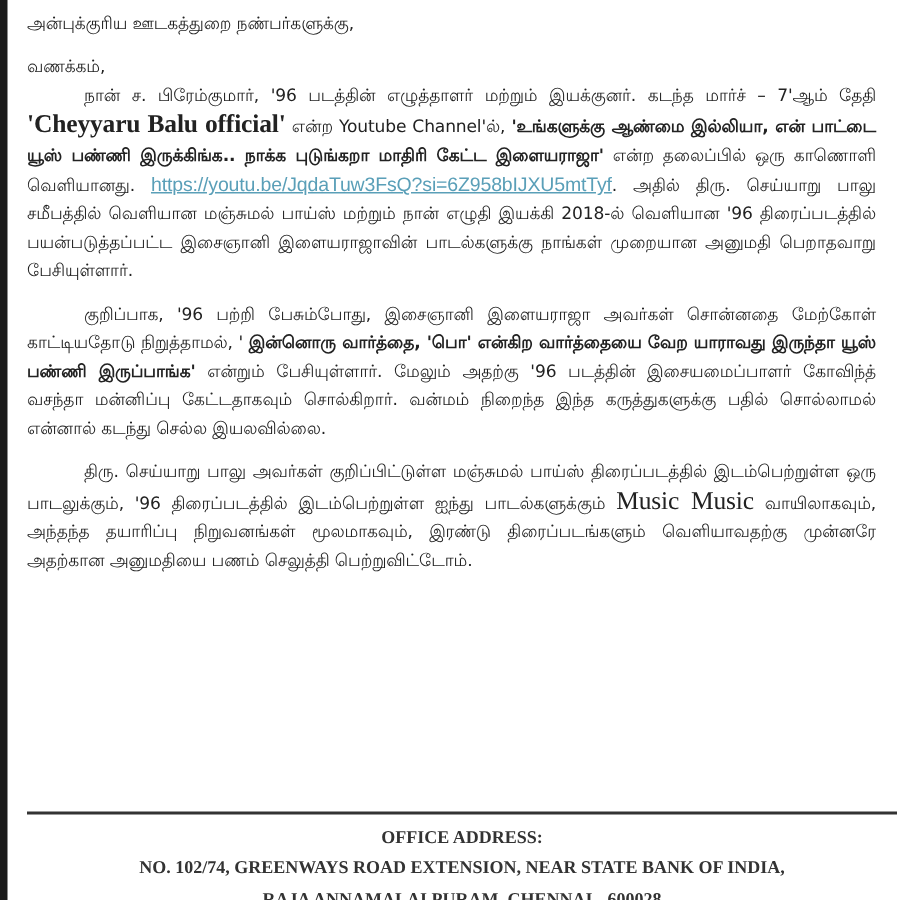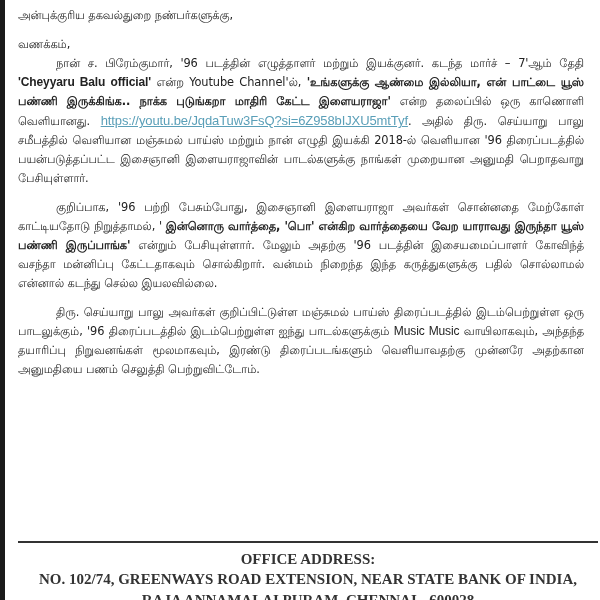--- a/index.html
+++ b/index.html
@@ -19,45 +19,45 @@
   }
   .p {
     font-size: 11.4px;
     line-height: 19px;
     margin: 0 0 10px 0;
     text-align: justify;
     letter-spacing: -0.1px;
   }
   .indent { text-indent: 38px; }
   .bold { font-weight: bold; }
-  .en { font-family: Liberation Sans, sans-serif; font-size: 12px; }
+  .en { font-family: Liberation Serif, serif; font-size: 17px; }
   .link {
     color: #5a9fb8;
     text-decoration: underline;
     font-family: "Liberation Sans", sans-serif;
     font-size: 13px;
   }
   .salutation { margin-bottom: 0; }
   .rule {
     position: absolute; left: 18px; top: 541px; width: 580px; height: 2px;
     background: #333;
   }
   .address {
     position: absolute; left: 18px; width: 580px; text-align: center;
     font-family: "Liberation Serif", serif; font-weight: bold;
-    font-size: 15px; color: #333;
+    font-size: 12px; color: #333;
   }
 </style>
 </head>
 <body>
 
 <div class="left-strip"></div>
 
 <div class="page">
-  <p class="p">அன்புக்குரிய தகவல்துறை நண்பர்களுக்கு,</p>
+  <p class="p">அன்புக்குரிய ஊடகத்துறை நண்பர்களுக்கு,</p>
   <p class="p salutation">வணக்கம்,</p>
 
   <p class="p indent">
     <span>நான் ச. பிரேம்குமார், '96 படத்தின் எழுத்தாளர் மற்றும் இயக்குனர். கடந்த மார்ச் – 7'ஆம் தேதி </span><span class="bold en">'Cheyyaru Balu official'</span><span> என்ற Youtube Channel'ல், </span><span class="bold">'உங்களுக்கு ஆண்மை இல்லியா, என் பாட்டை யூஸ் பண்ணி இருக்கிங்க.. நாக்க புடுங்கறா மாதிரி கேட்ட இளையராஜா'</span><span> என்ற தலைப்பில் ஒரு காணொளி வெளியானது. </span><a class="link">https://youtu.be/JqdaTuw3FsQ?si=6Z958bIJXU5mtTyf</a><span>. அதில் திரு. செய்யாறு பாலு சமீபத்தில் வெளியான மஞ்சுமல் பாய்ஸ் மற்றும் நான் எழுதி இயக்கி 2018-ல் வெளியான '96 திரைப்படத்தில் பயன்படுத்தப்பட்ட இசைஞானி இளையராஜாவின் பாடல்களுக்கு நாங்கள் முறையான அனுமதி பெறாதவாறு பேசியுள்ளார்.</span>
   </p>
 
   <p class="p indent">
     <span>குறிப்பாக, '96 பற்றி பேசும்போது, இசைஞானி இளையராஜா அவர்கள் சொன்னதை மேற்கோள் காட்டியதோடு நிறுத்தாமல், ' </span><span class="bold">இன்னொரு வார்த்தை, 'பொ' என்கிற வார்த்தையை வேற யாராவது இருந்தா யூஸ் பண்ணி இருப்பாங்க'</span><span> என்றும் பேசியுள்ளார். மேலும் அதற்கு '96 படத்தின் இசையமைப்பாளர் கோவிந்த் வசந்தா மன்னிப்பு கேட்டதாகவும் சொல்கிறார். வன்மம் நிறைந்த இந்த கருத்துகளுக்கு பதில் சொல்லாமல் என்னால் கடந்து செல்ல இயலவில்லை.</span>
   </p>
 

